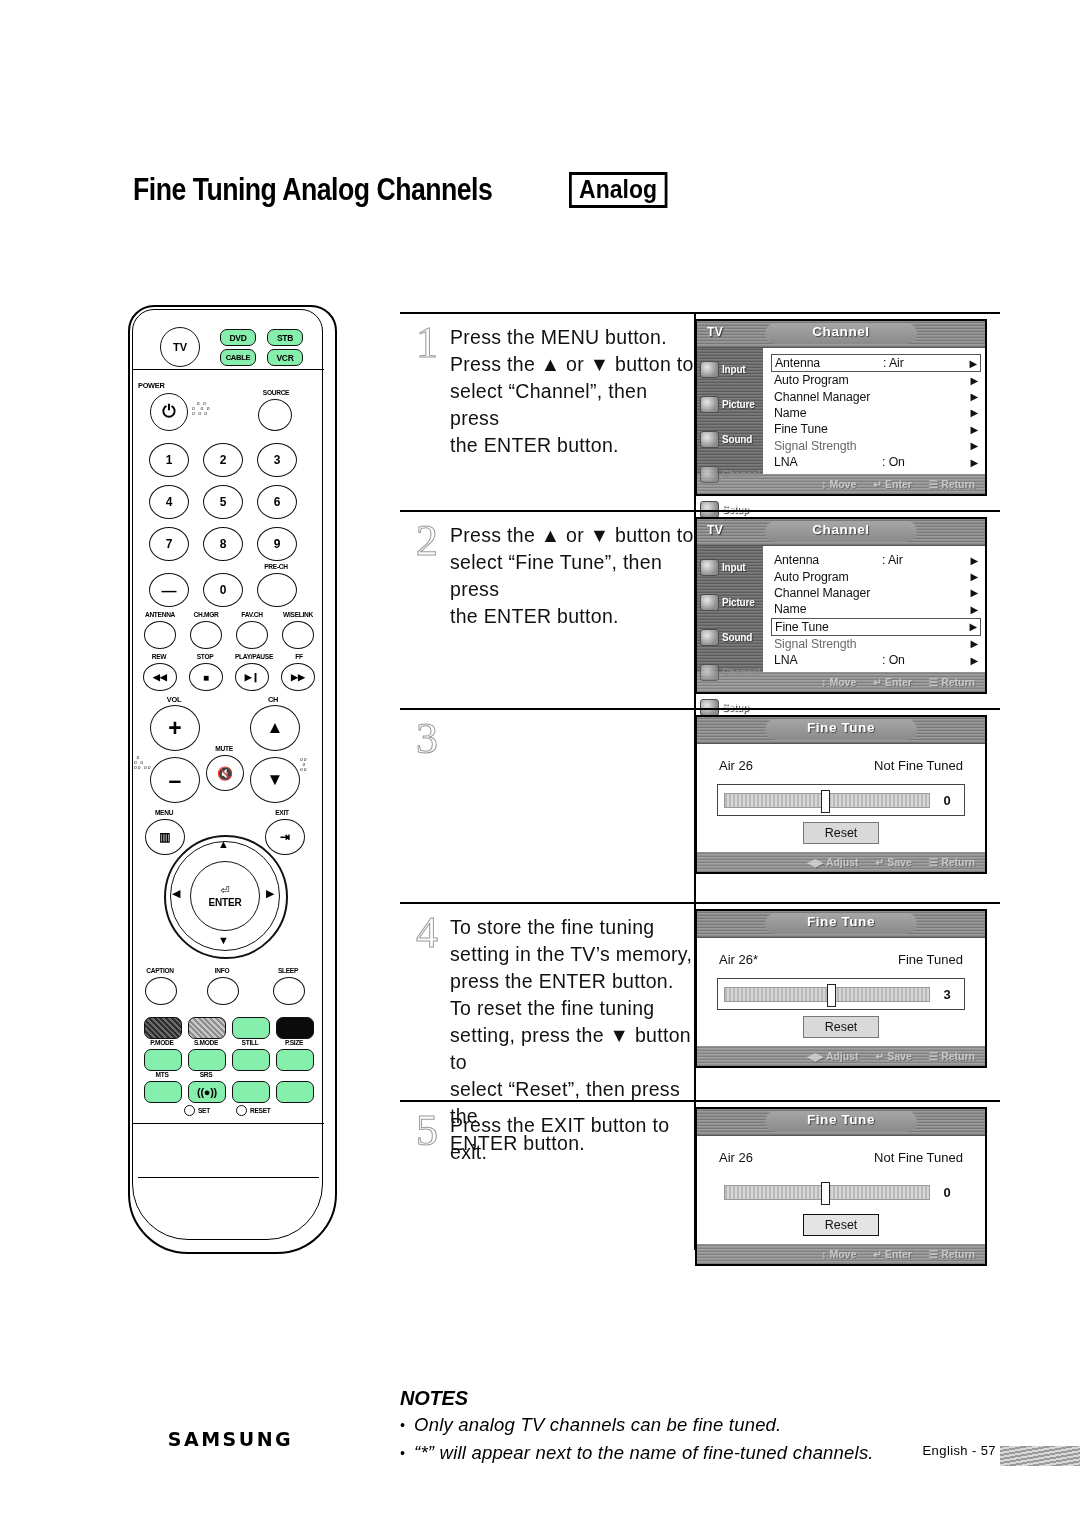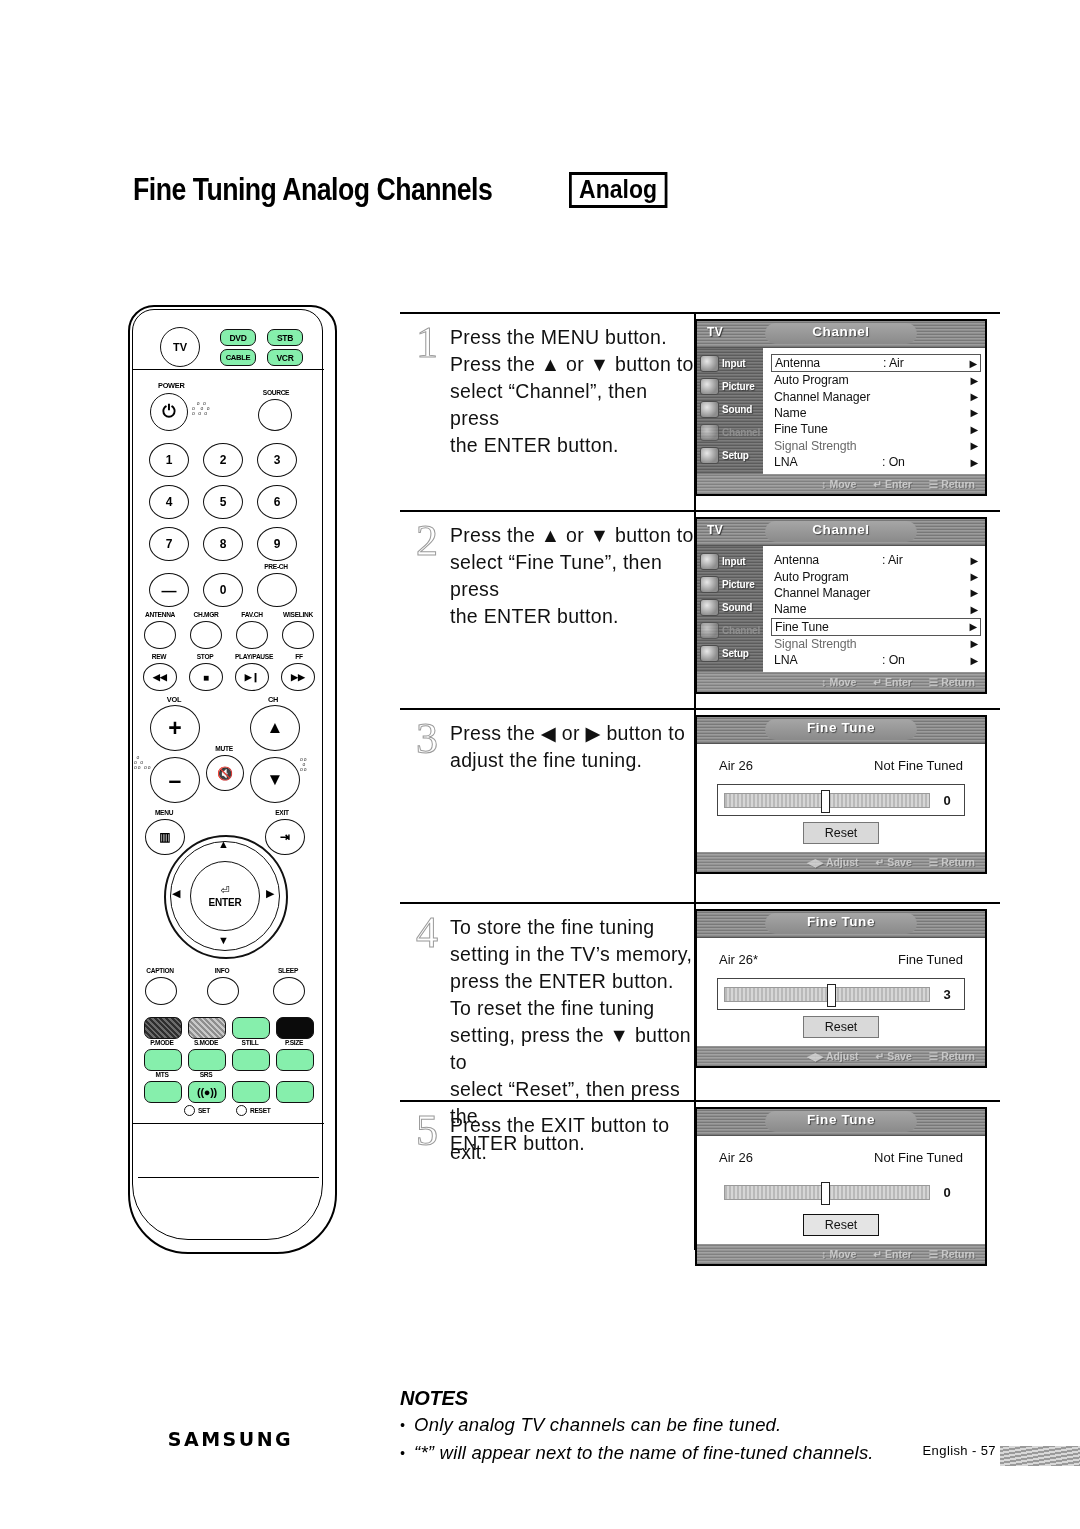--- a/index.html
+++ b/index.html
@@ -70,21 +70,21 @@
   .osd-tv{position:absolute;left:10px;top:4px;font-size:12px;font-weight:bold;color:#fff;
           text-shadow:1px 1px 1px #333;letter-spacing:0.5px;}
   .osd-title{position:absolute;left:0;right:0;top:3px;text-align:center;font-size:13.5px;
              font-weight:bold;color:#fff;text-shadow:1px 1px 1px #444;letter-spacing:0.6px;}
   .osd-title-pill{position:absolute;left:68px;top:2px;width:152px;height:21px;border-radius:11px;
                   background:linear-gradient(180deg,#a6a6a6,#8a8a8a);}
   .osd-body{display:flex;height:126px;}
   .osd-side{width:66px;
             background:repeating-linear-gradient(180deg,#6f6f6f 0 1px,#5c5c5c 1px 2px,#7d7d7d 2px 3px);
             padding-top:4px;}
-  .osd-side-item{height:23px;display:flex;align-items:center;gap:3px;padding-left:3px;}
+  .osd-side-item{height:35px;display:flex;align-items:center;gap:3px;padding-left:3px;}
   .osd-ico{width:17px;height:15px;border-radius:3px;
            background:radial-gradient(circle at 35% 35%,#e8e8e8,#8d8d8d 70%);
            border:1px solid #4d4d4d;flex:none;}
   .osd-side-lab{font-size:10px;font-weight:bold;color:#fff;text-shadow:1px 1px 1px #3a3a3a;
                 letter-spacing:-0.2px;}
   .osd-side-item.dim .osd-side-lab{color:#8f8f8f;text-shadow:none;}
   .osd-side-item.dim .osd-ico{opacity:.72;}
   .osd-main{flex:1;background:#fff;padding:6px 4px 0 8px;}
   .osd-row{display:flex;align-items:center;height:16.4px;font-size:12.3px;color:#111;
            padding:0 3px;letter-spacing:-0.1px;}
@@ -147,21 +147,21 @@
     <div class="rdiv" style="top:64px;"></div>
     <div class="rdiv" style="top:818px;"></div>
     <div class="rdiv" style="top:872px;left:10px;width:181px;"></div>
 
     <div class="btn-c" style="left:32px;top:22px;width:38px;height:38px;font-size:11px;">TV</div>
     <div class="btn-r" style="left:92px;top:24px;width:34px;height:15px;">DVD</div>
     <div class="btn-r" style="left:139px;top:24px;width:34px;height:15px;">STB</div>
     <div class="btn-r" style="left:92px;top:44px;width:34px;height:15px;font-size:7.6px;">CABLE</div>
     <div class="btn-r" style="left:139px;top:44px;width:34px;height:15px;">VCR</div>
 
-    <div class="lab" style="left:30px;top:76px;width:60px;text-align:left;">POWER</div>
+    <div class="lab" style="left:10px;top:76px;width:60px;text-align:left;">POWER</div>
     <div class="btn-c" style="left:22px;top:88px;width:36px;height:36px;font-size:17px;">⏻</div>
     <div class="dotgrid" style="left:64px;top:96px;">
       &nbsp;&nbsp;o o<br>o&nbsp;&nbsp;o o<br>o o&nbsp;o
     </div>
     <div class="lab-s" style="left:120px;top:84px;width:56px;">SOURCE</div>
     <div class="btn-c" style="left:130px;top:94px;width:32px;height:30px;"></div>
 
     <div class="btn-c" style="left:21px;top:138px;width:38px;height:32px;">1</div>
     <div class="btn-c" style="left:75px;top:138px;width:38px;height:32px;">2</div>
     <div class="btn-c" style="left:129px;top:138px;width:38px;height:32px;">3</div>
@@ -451,24 +451,20 @@
               <span>☰</span>
               <span>Return</span>
             </span>
           </div>
         </div>
       </div>
     </div>
 
     <div class="step" style="height:192px;">
       <div class="step-num">3</div>
-      <div class="step-text">
-        <div>Press the ◀ or ▶ button to</div>
-        <div>adjust the fine tuning.</div>
-      </div>
       <div class="step-osd">
         <div class="osd">
           <div class="osd-top">
             <div class="osd-title-pill"></div>
             <div class="osd-title">Fine Tune</div>
           </div>
           <div class="ft-body">
             <div class="ft-ch">Air 26</div>
             <div class="ft-state">Not Fine Tuned</div>
             <div class="ft-barbox">

